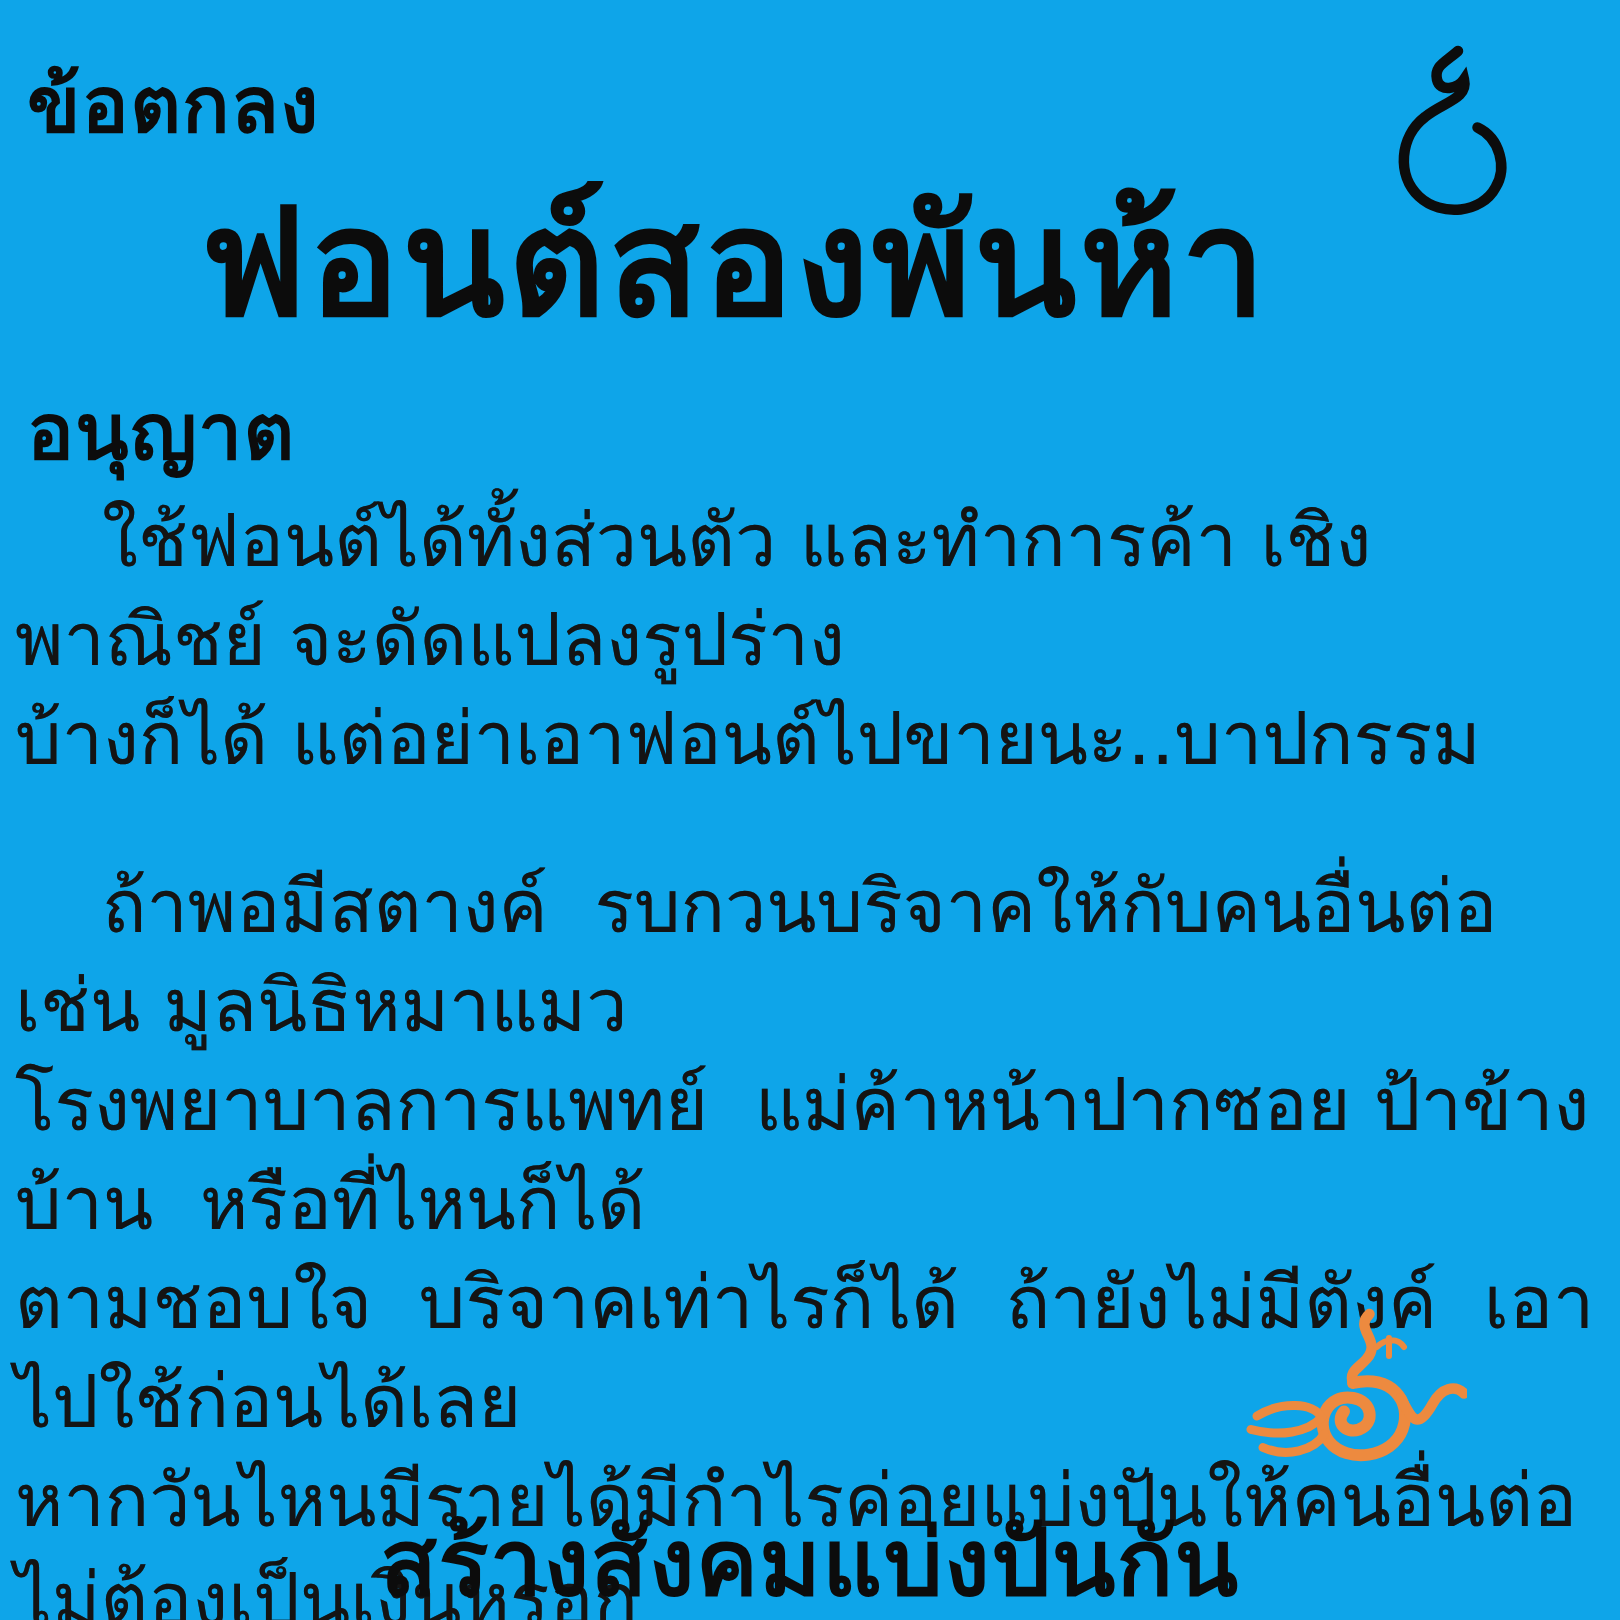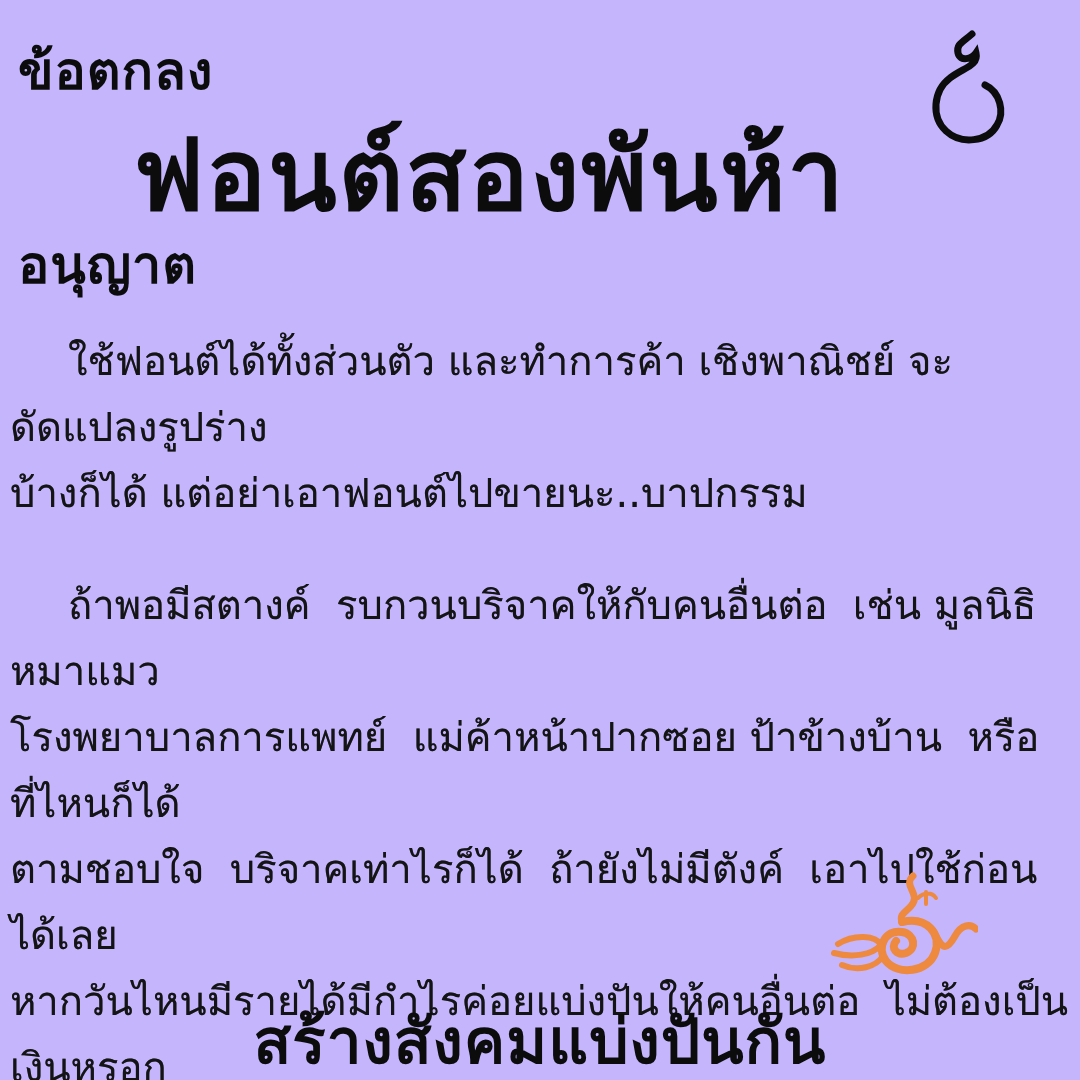--- a/index.html
+++ b/index.html
@@ -11,34 +11,34 @@
     height: 1080px;
     background: #f1f1ef;
     font-family: "DejaVu Sans", sans-serif;
     color: #0c0c0c;
     overflow: hidden;
   }
   .canvas {
     position: relative;
     width: 1080px;
     height: 1080px;
-    background: #c4b5fd;
+    background: #0ea5e9;
   }
   .heading {
     position: absolute;
     left: 18px;
     font-family: "DejaVu Serif", serif;
     font-weight: bold;
     font-size: 52px;
     line-height: 1.1;
     letter-spacing: 1px;
     color: #0c0c0c;
   }
   .terms-heading   { top: 42px; }
-  .permit-heading  { top: 236px; }
+  .permit-heading  { top: 264px; font-family: Liberation Mono, monospace; }
   .cost-heading    { top: 482px; }
 
   .ornament {
     position: absolute;
     top: 28px;
     left: 900px;
     width: 120px;
     height: 120px;
   }
 
@@ -53,21 +53,21 @@
     font-size: 100px;
     line-height: 1.15;
     letter-spacing: 2px;
     color: #0c0c0c;
   }
 
   .para {
     position: absolute;
     left: 10px;
     width: 1062px;
-    font-size: 40px;
+    font-size: 49px;
     line-height: 66px;
     white-space: pre-wrap;
     text-indent: 58px;
     color: #141414;
     
     text-shadow: 0 0 0.4px rgba(20,20,20,0.55);
   }
   .para-permit { top: 328px; }
   .para-cost   { top: 572px; }
 

